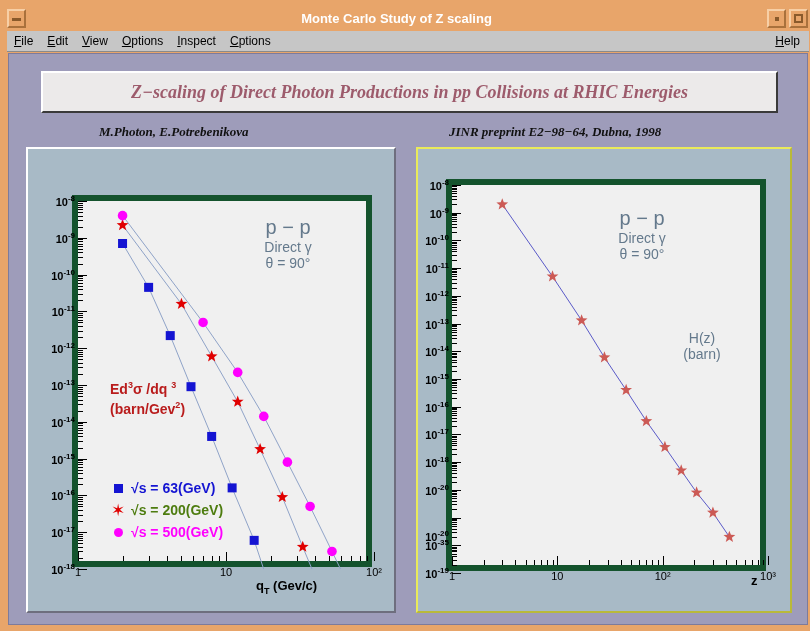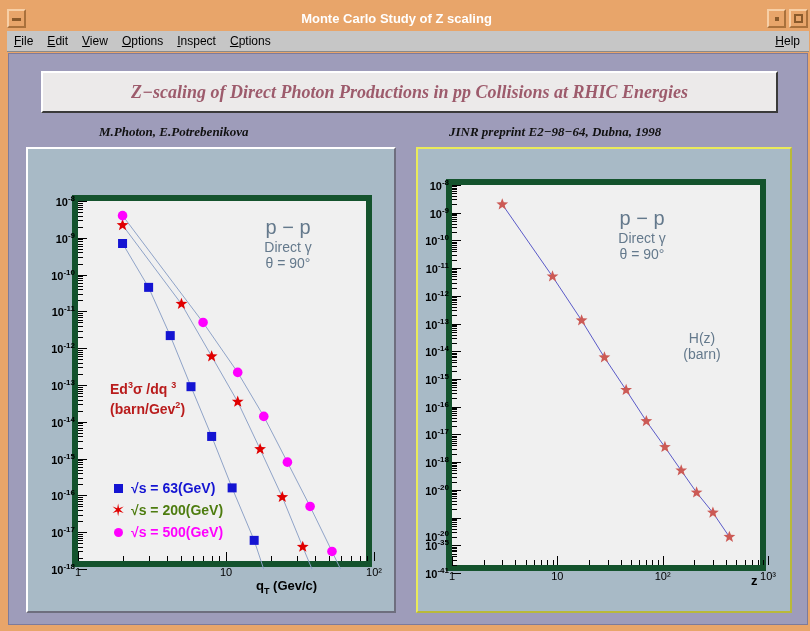--- a/index.html
+++ b/index.html
@@ -522,21 +522,21 @@
             <div class="ylab" style="top: 360.286px;">10<sup>-35</sup></div>
             <div class="tick-y minor" style="top: 379.657px;"></div>
             <div class="tick-y minor" style="top: 374.777px;"></div>
             <div class="tick-y minor" style="top: 371.314px;"></div>
             <div class="tick-y minor" style="top: 368.629px;"></div>
             <div class="tick-y minor" style="top: 366.434px;"></div>
             <div class="tick-y minor" style="top: 364.579px;"></div>
             <div class="tick-y minor" style="top: 362.972px;"></div>
             <div class="tick-y minor" style="top: 361.554px;"></div>
             <div class="tick-y major" style="top: 388px;"></div>
-            <div class="ylab" style="top: 388px;">10<sup>-41</sup></div>
+            <div class="ylab" style="top: 388px;">10<sup>-19</sup></div>
           </div>
         <div id="rightx">
             <div class="tick-x major" style="left: 0px;"></div>
             <div class="xlab" style="left: 0px;">1</div>
             <div class="tick-x minor" style="left: 31.7085px;"></div>
             <div class="tick-x minor" style="left: 50.2568px;"></div>
             <div class="tick-x minor" style="left: 63.417px;"></div>
             <div class="tick-x minor" style="left: 73.6248px;"></div>
             <div class="tick-x minor" style="left: 81.9653px;"></div>
             <div class="tick-x minor" style="left: 89.017px;"></div>

